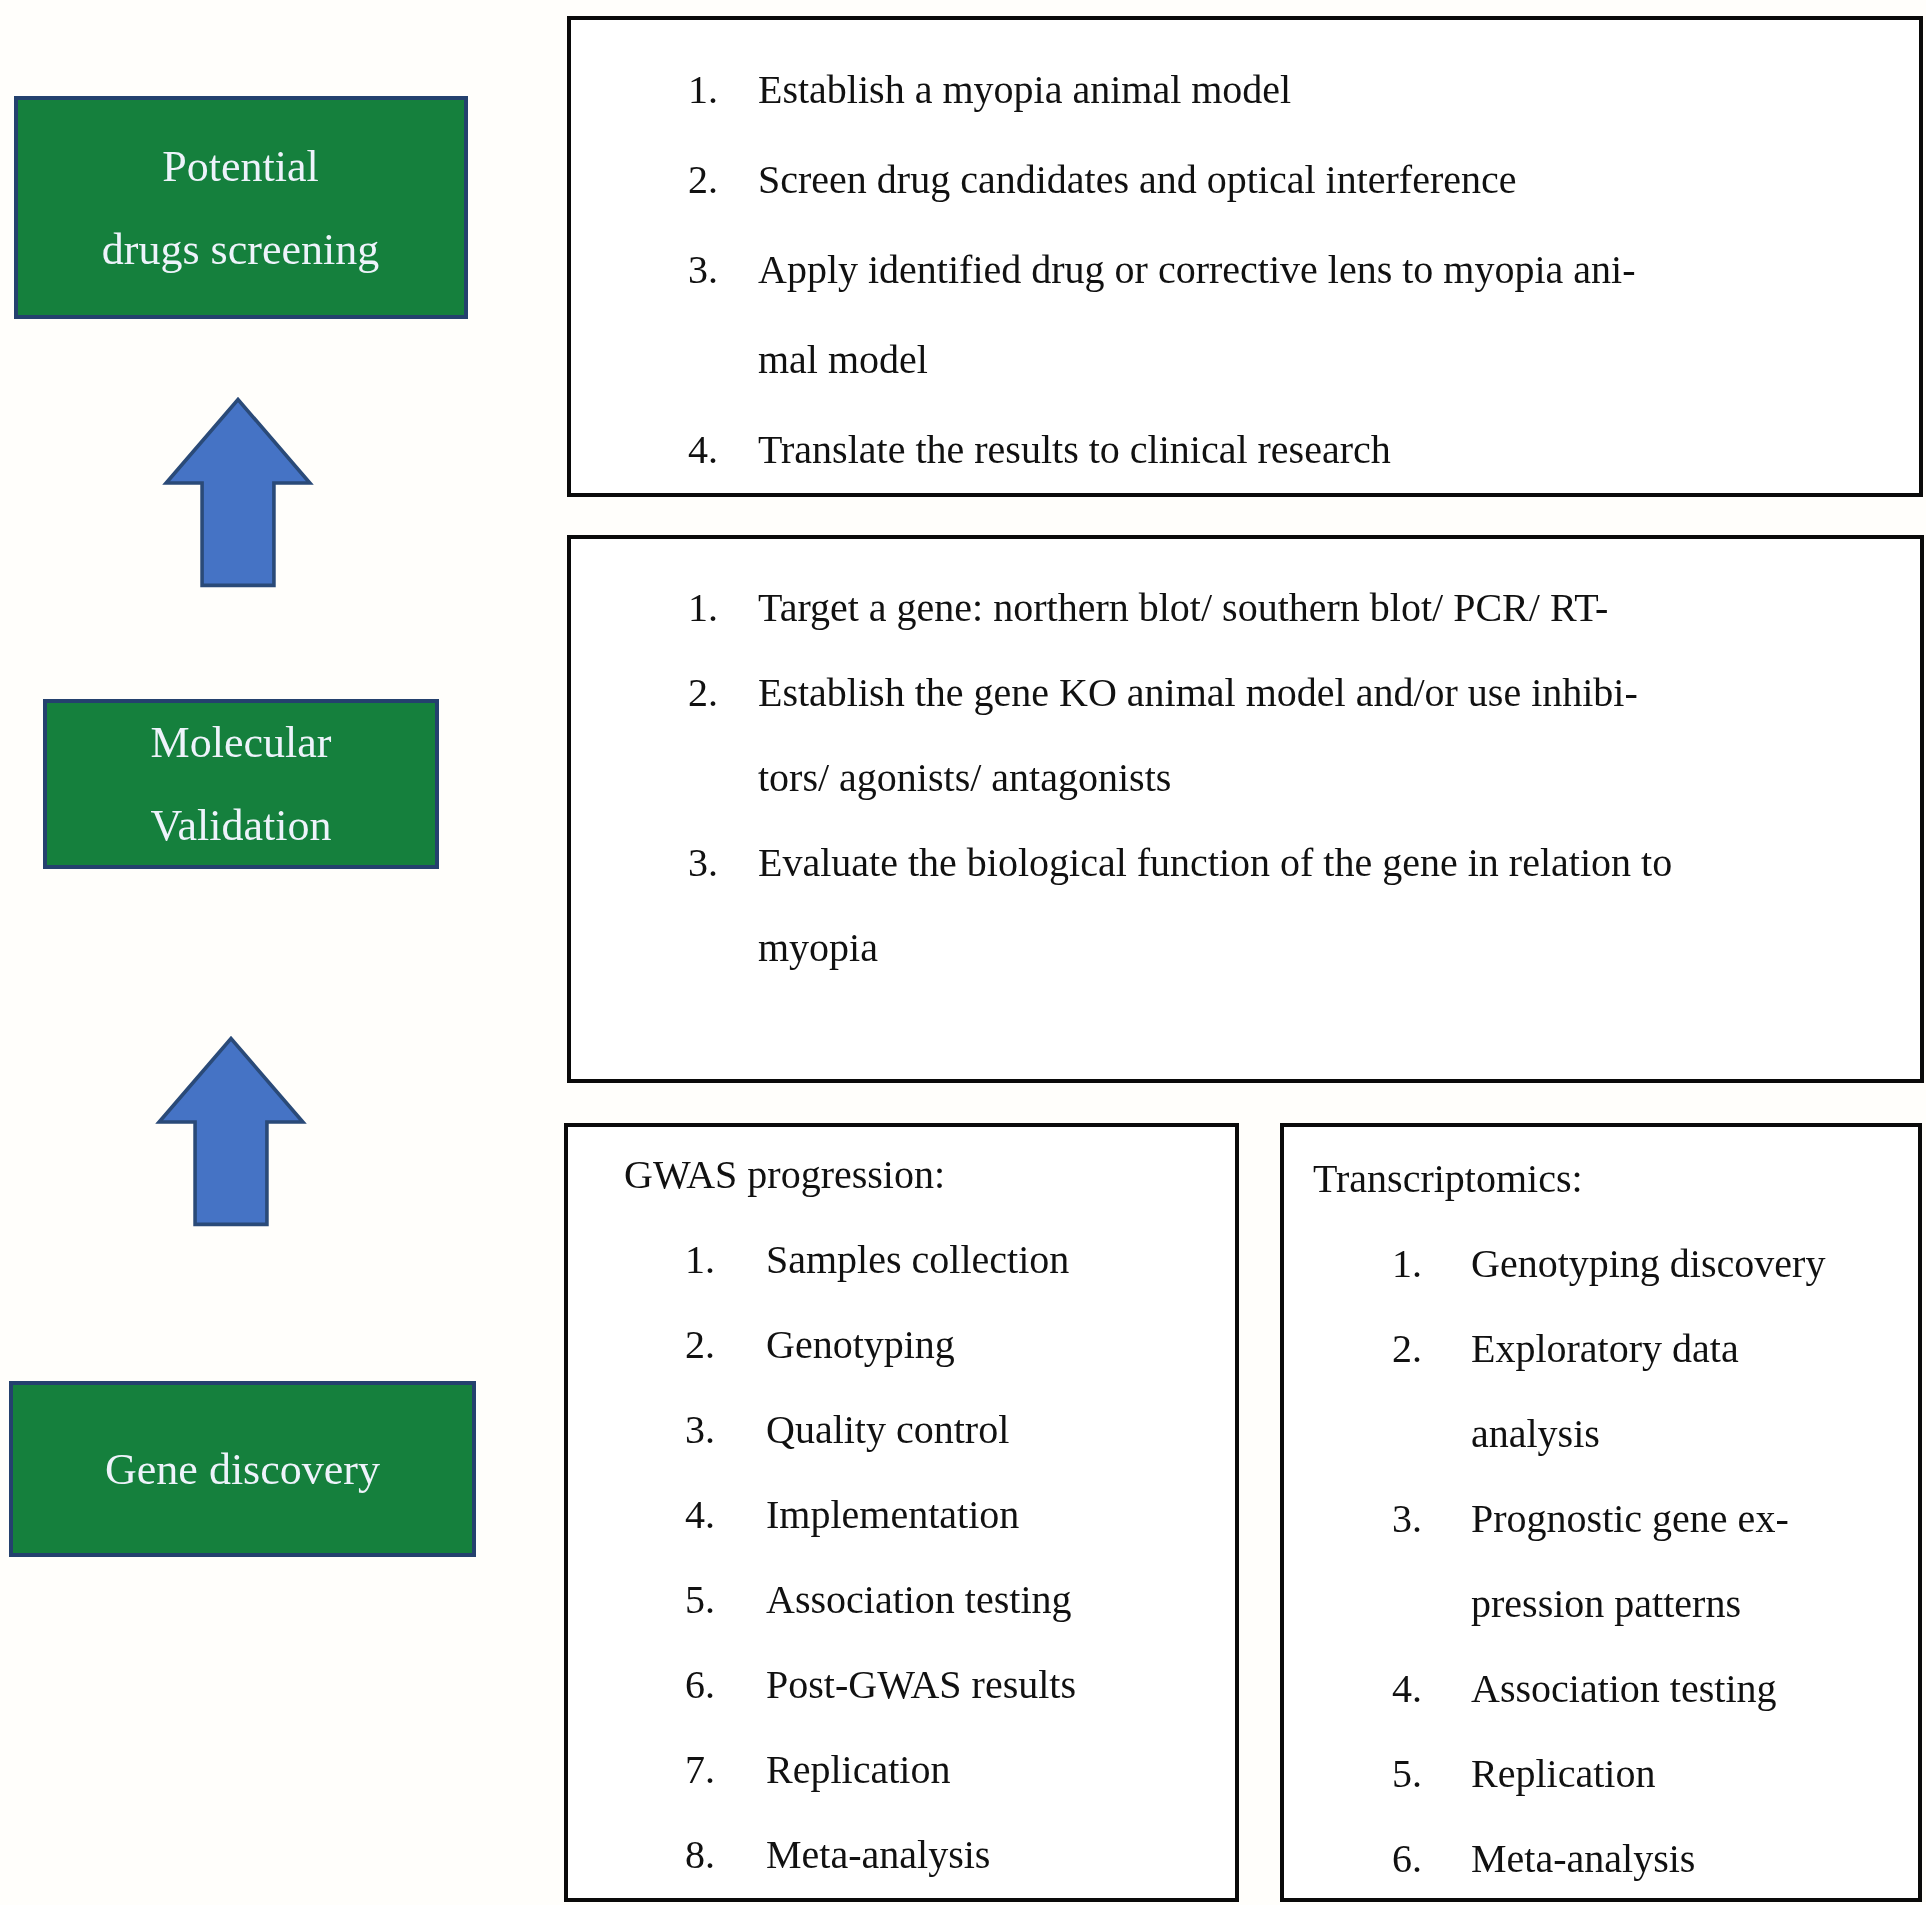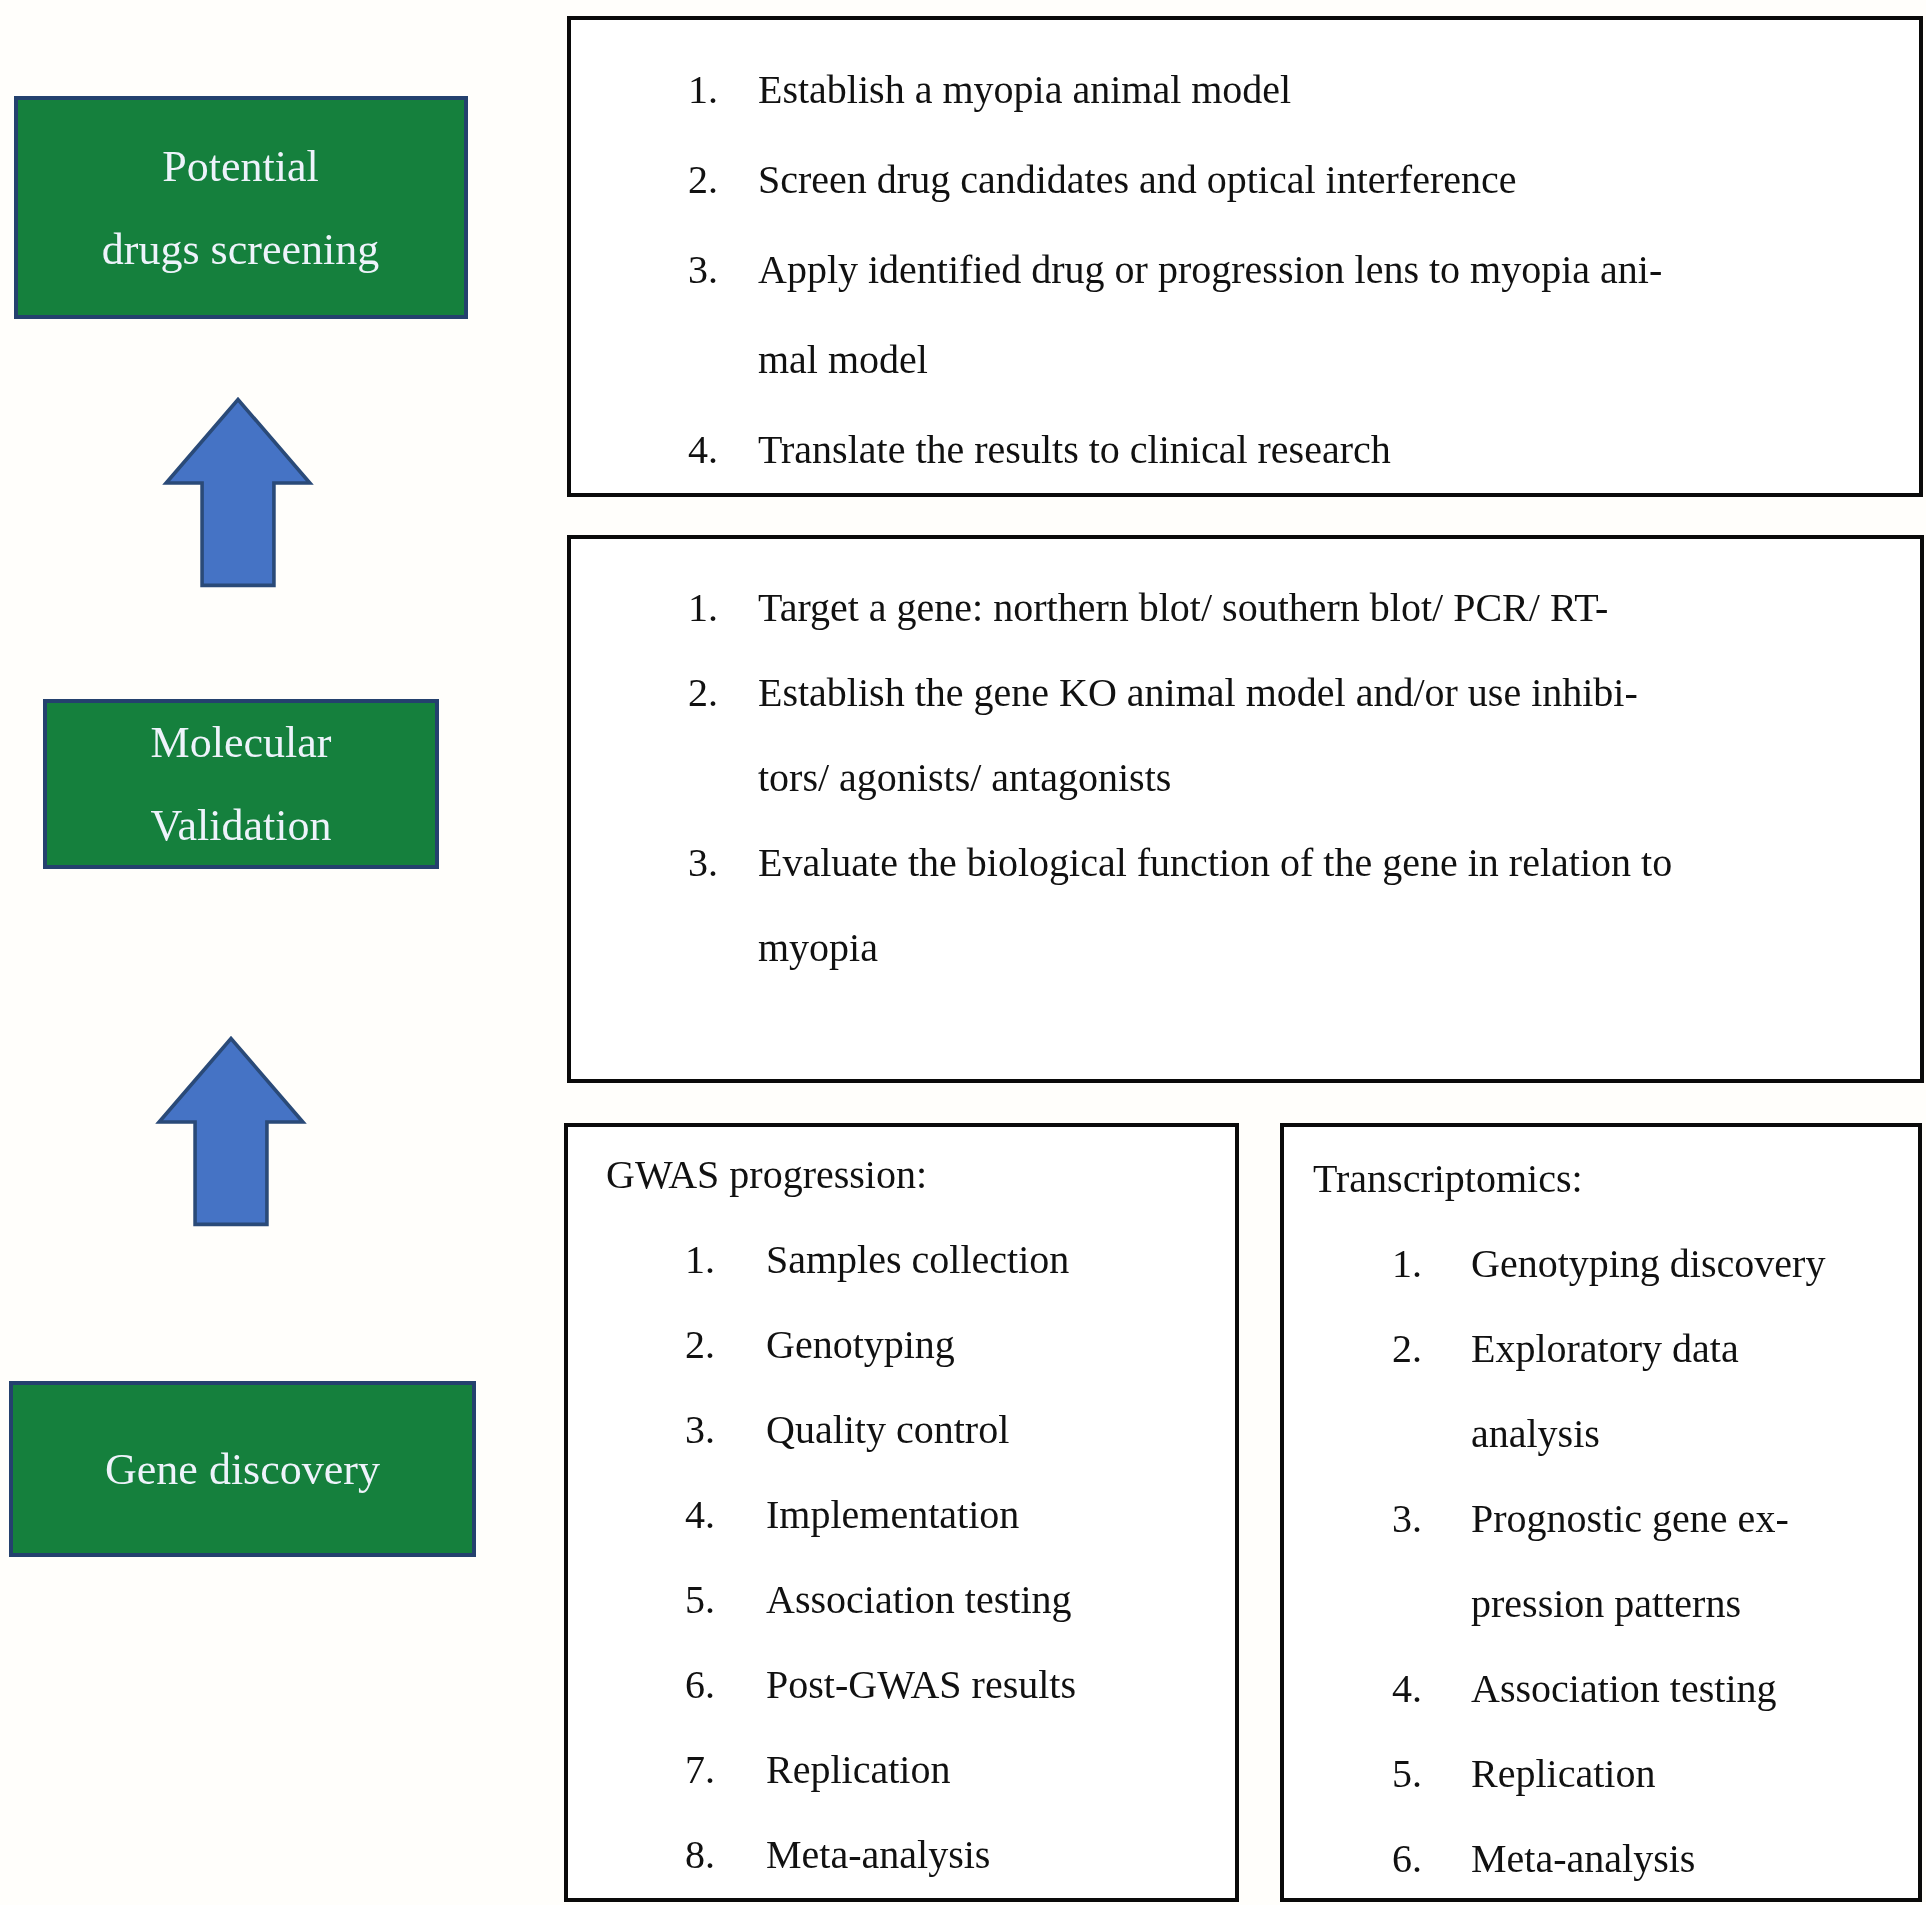--- a/index.html
+++ b/index.html
@@ -50,21 +50,21 @@
   #box-molecular .row{line-height:85px;}
   .row .num{flex:0 0 70px;margin-left:117px;}
   #box-gwas .row .num{flex:0 0 81px;margin-left:117px;}
   #box-transcriptomics .row .num{flex:0 0 79px;margin-left:108px;}
   .row .txt{white-space:nowrap;}
   .list-header{
     font-size:40px;
     line-height:85px;
     white-space:nowrap;
   }
-  #box-gwas .list-header{padding-left:38px;}
+  #box-gwas .list-header{padding-left:56px;}
   #box-transcriptomics .list-header{padding-left:29px;}
 </style>
 </head>
 <body>
 
 <div id="canvas">
 
   <div class="stage" id="stage-potential">
     <div class="stage-line">Potential</div>
     <div class="stage-line">drugs screening</div>
@@ -95,21 +95,21 @@
       <div class="row">
         <span class="num">1.</span>
         <span class="txt">Establish a myopia animal model</span>
       </div>
       <div class="row">
         <span class="num">2.</span>
         <span class="txt">Screen drug candidates and optical interference</span>
       </div>
       <div class="row">
         <span class="num">3.</span>
-        <span class="txt">Apply identified drug or progression lens to myopia ani-</span>
+        <span class="txt">Apply identified drug or corrective lens to myopia ani-</span>
       </div>
       <div class="row">
         <span class="num"></span>
         <span class="txt">mal model</span>
       </div>
       <div class="row">
         <span class="num">4.</span>
         <span class="txt">Translate the results to clinical research</span>
       </div>
     </div>

